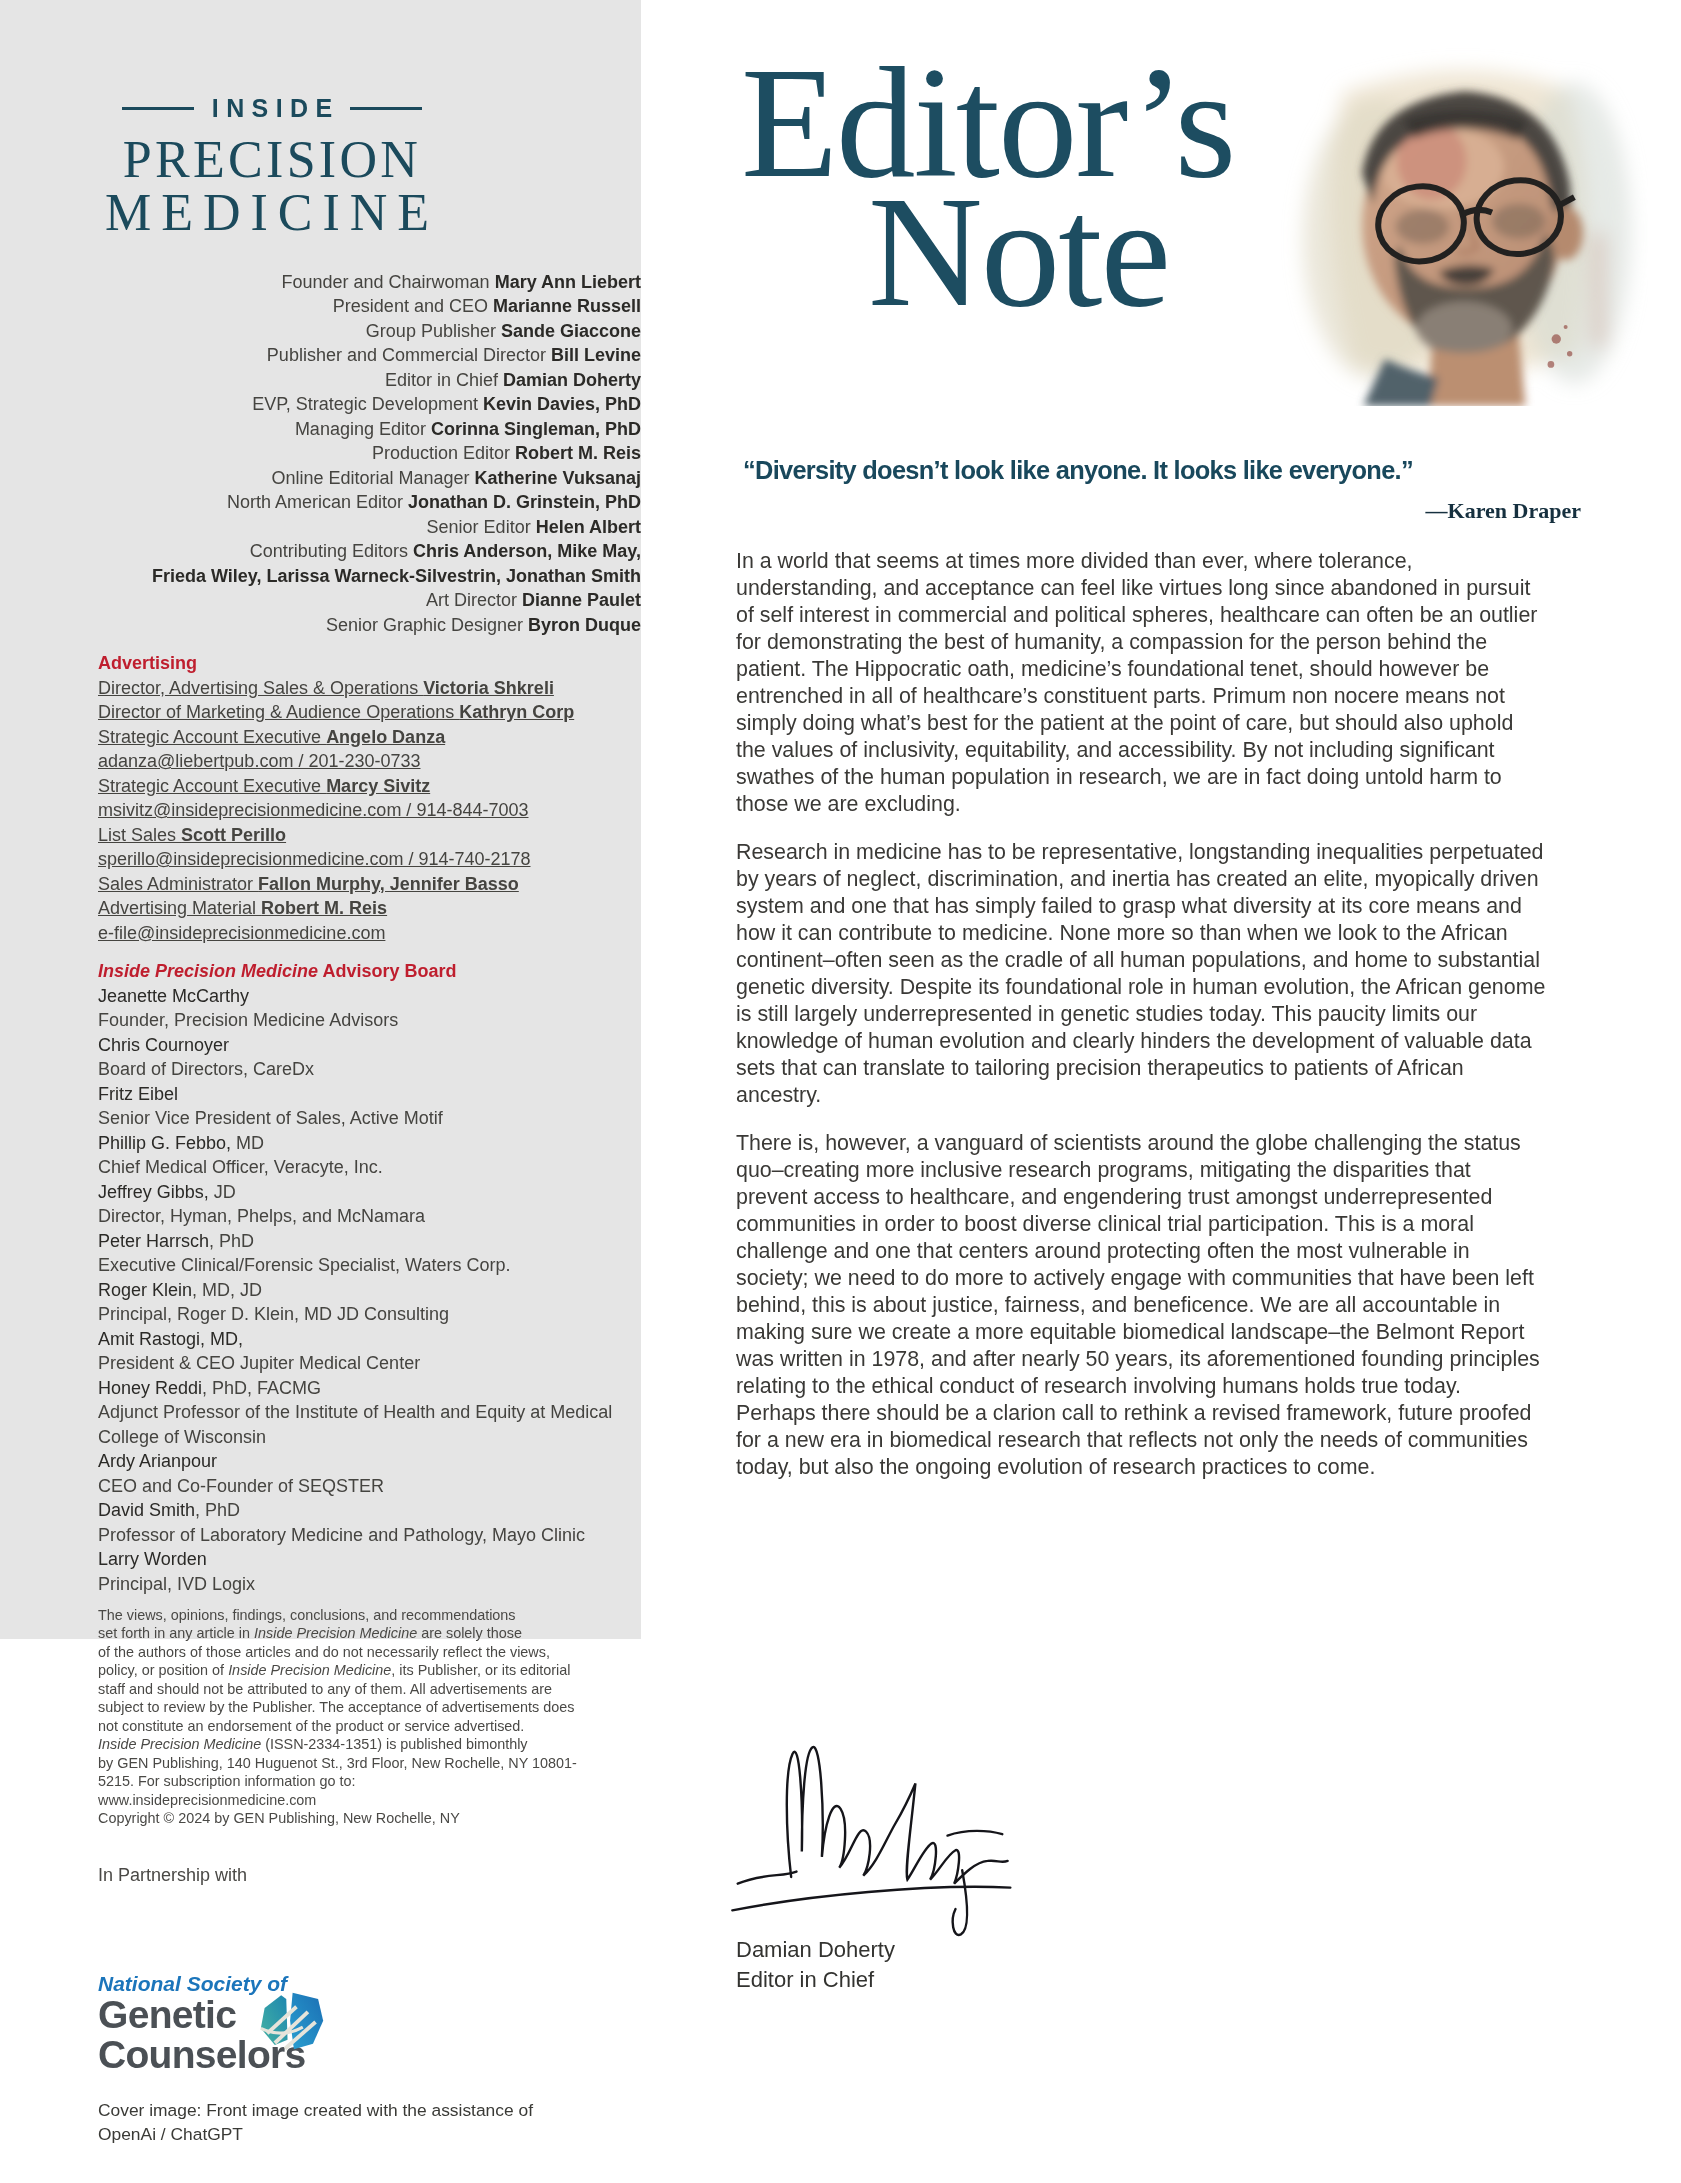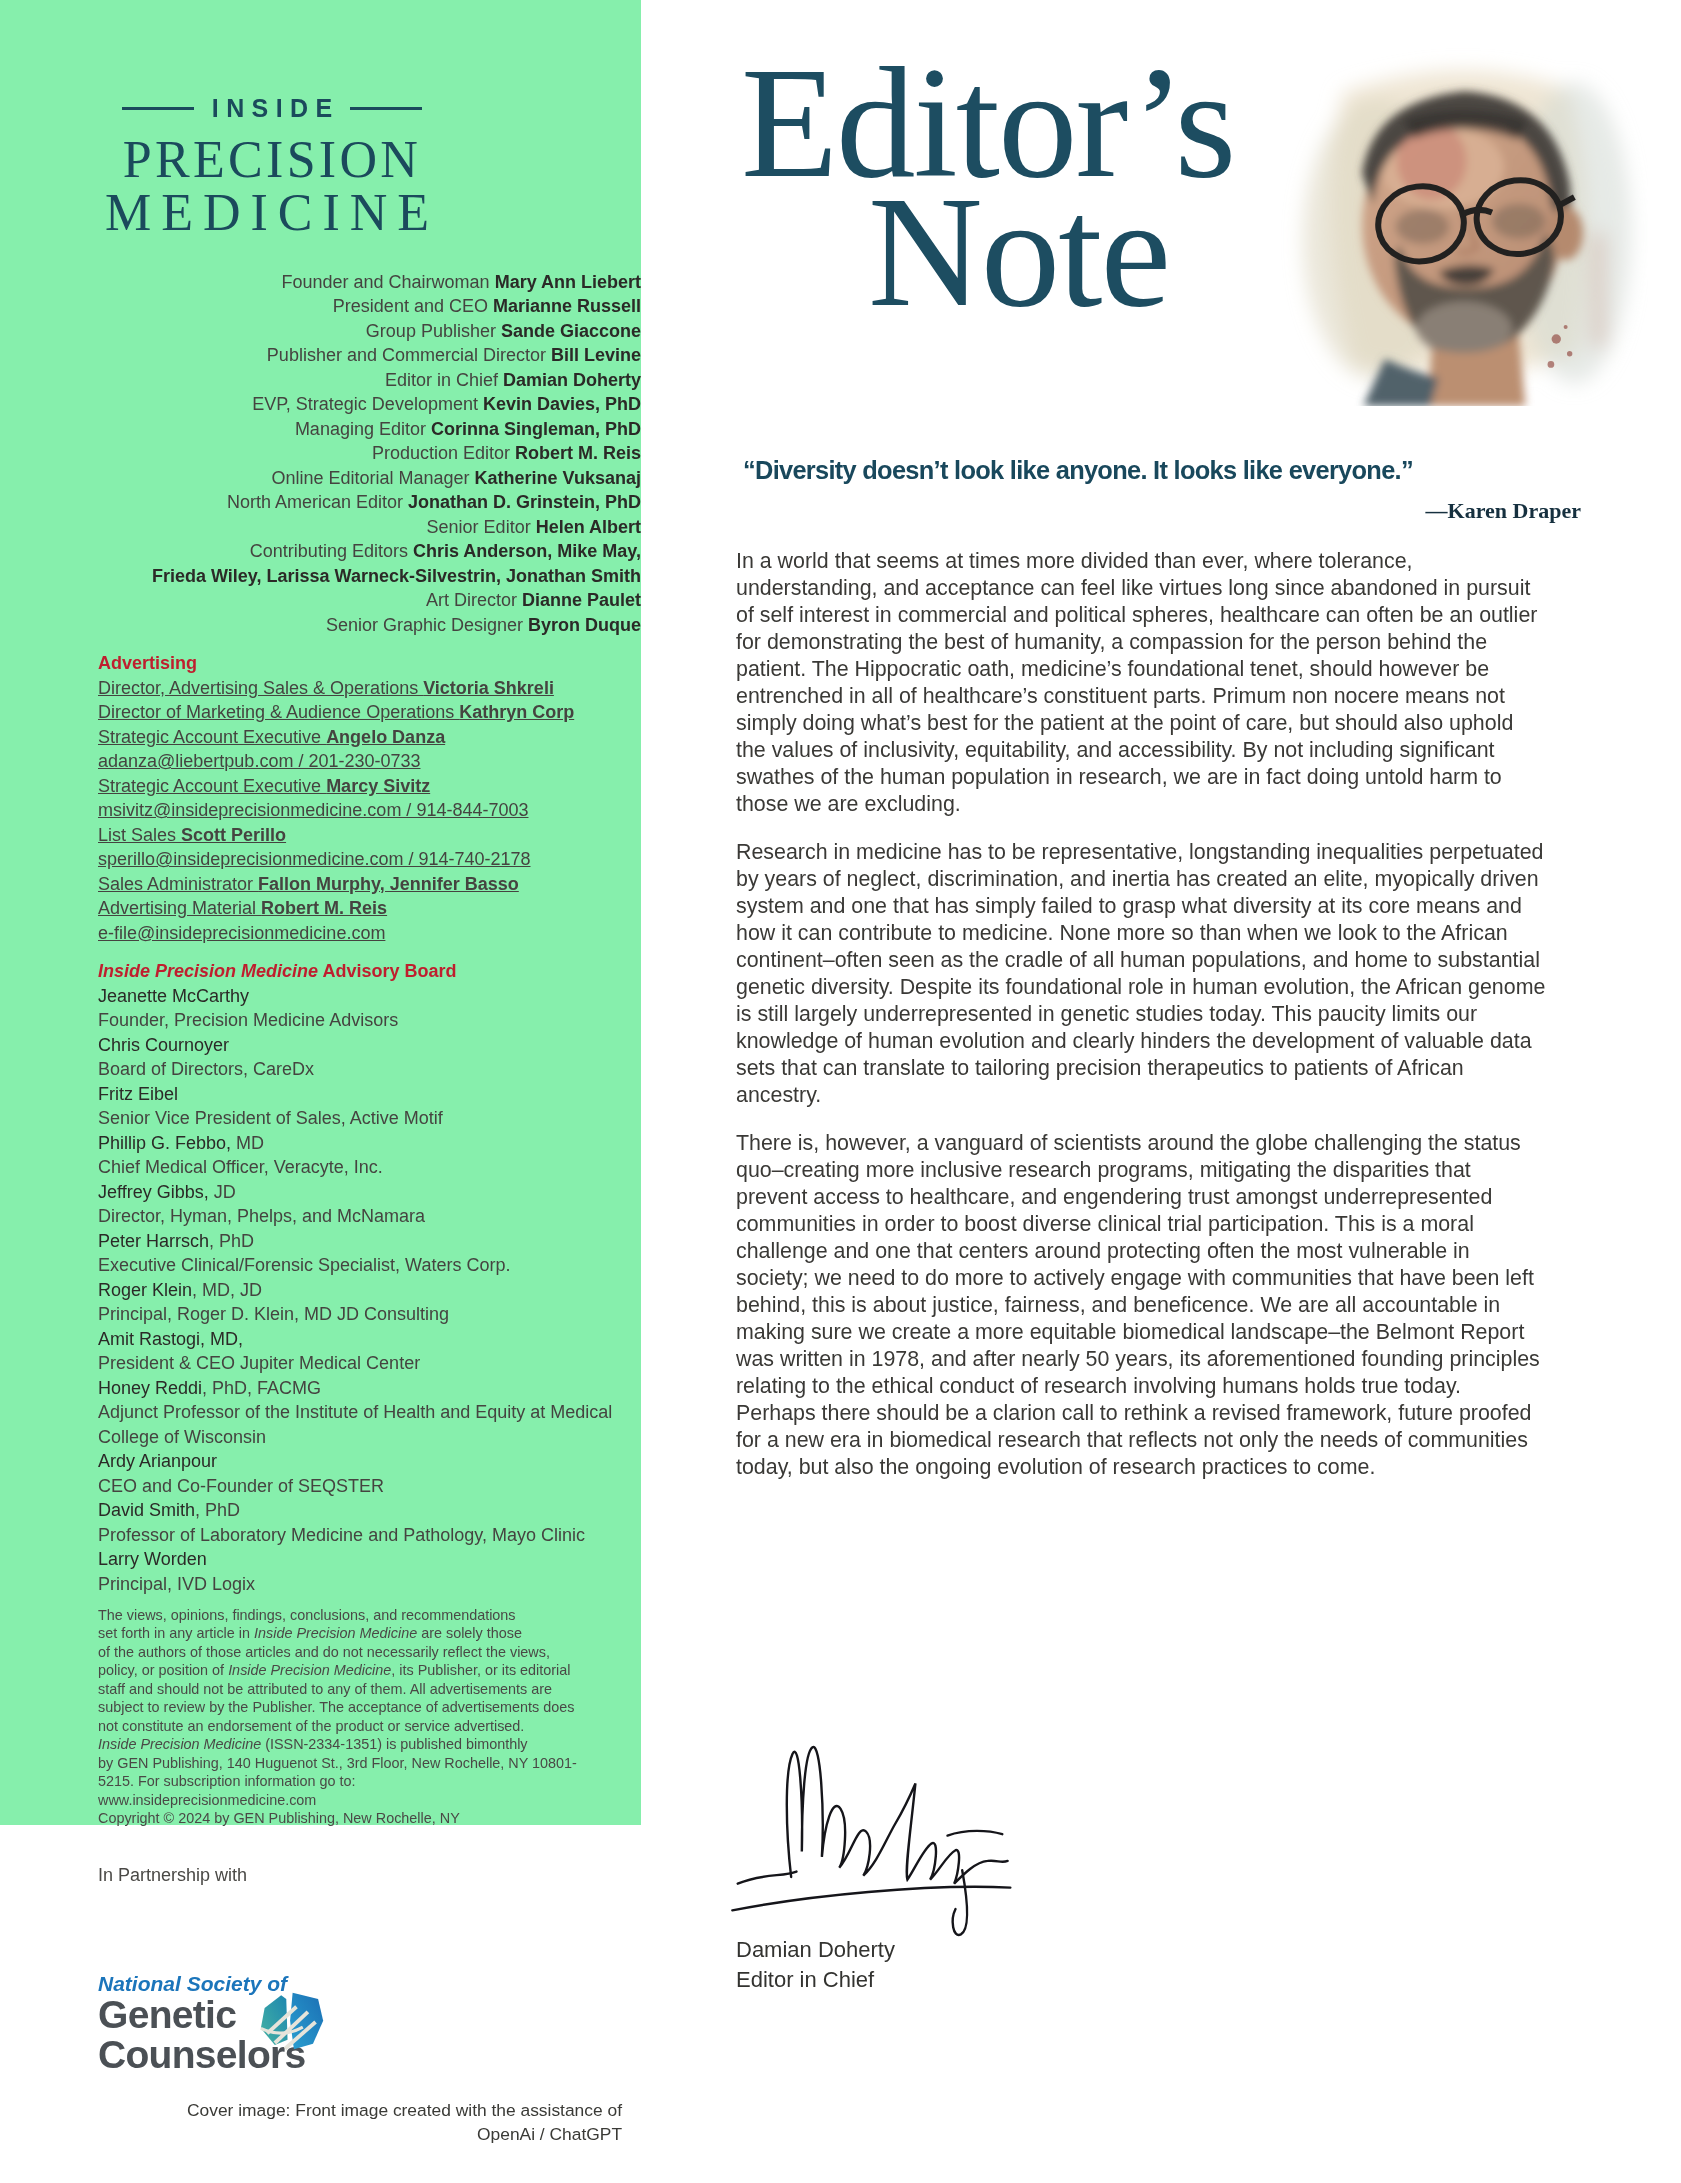--- a/index.html
+++ b/index.html
@@ -1,19 +1,19 @@
 <!DOCTYPE html>
 <html style="font-size:10.7px"><head>
 <meta charset="utf-8">
 <style>
   html,body{margin:0;padding:0;background:#ffffff;}
   .page{position:relative;width:1681px;height:2183px;background:#ffffff;overflow:hidden;
         font-family:"Liberation Sans",sans-serif;}
   
-  .sidebar{position:absolute;left:0;top:0;width:641px;height:1825px;background:#86efac;
+  .sidebar{position:absolute;left:0;top:0;width:641px;height:1639px;background:#e5e5e5;
            box-sizing:border-box;padding:94px 23px 0 98px;color:#3e3d3a;}
   .logo{width:348px;color:#1b4a5c;text-align:center;}
   .logo-top{display:flex;align-items:center;justify-content:center;gap:10.7px;}
   .logo-dash{width:72px;height:2.7px;background:#1b4a5c;}
   .logo-inside{font-weight:bold;font-size:25px;letter-spacing:7.4px;text-indent:7.4px;}
   .logo-l1{font-family:"Liberation Serif",serif;font-size:52px;letter-spacing:3.3px;margin-top:10.7px;line-height:1.0;}
   .logo-l2{font-family:"Liberation Serif",serif;font-size:52px;letter-spacing:10px;line-height:1.02;}
   .mast{margin-top:31px;width:543px;font-size:18px;line-height:24.5px;color:#454440;text-align:right;}
   .mast b{color:#2b2a27;font-weight:bold;}
   .mast .mline b{white-space:pre-line;}
@@ -21,21 +21,21 @@
   .adv{margin-top:0;width:543px;font-size:18px;line-height:24.5px;color:#454440;text-decoration:underline;}
   .board{width:543px;font-size:18px;line-height:24.5px;color:#454440;}
   .board .bname{color:#2b2a27;font-weight:normal;text-align:right;}
   .board .bsuf{font-weight:normal;color:#454440;}
   .fineprint{margin-top:9.4px;width:543px;font-size:14.4px;line-height:18.5px;color:#4a4946;}
   .partner{margin-top:37px;font-size:18px;color:#4a4946;}
   .nsgc{position:relative;margin-top:86px;width:348px;height:117px;}
   .nsgc-l1{font-size:21px;font-weight:bold;font-style:italic;color:#1b75bb;line-height:23px;}
   .nsgc-l2,.nsgc-l3{font-size:39px;font-weight:bold;color:#4b5055;line-height:40px;letter-spacing:-0.7px;}
   .nsgc-icon{position:absolute;left:159px;top:17.4px;}
-  .credit{margin-top:10.7px;width:524px;text-align:right;font-size:17.4px;line-height:23.4px;color:#3a3a36;}
+  .credit{margin-top:10.7px;width:524px;font-size:17.4px;line-height:23.4px;color:#3a3a36;}
   
   .main{position:absolute;left:641px;top:0;width:1040px;height:2183px;}
   .ed-title{position:absolute;left:100px;top:58px;font-family:"Liberation Serif",serif;
             color:#1d4d61;font-size:159px;line-height:129px;letter-spacing:-2px;}
   .ed-title .t2{margin-left:127px;}
   .portrait{position:absolute;left:622px;top:39px;}
   .quote{position:absolute;left:102px;top:456px;width:850px;font-size:25.4px;letter-spacing:-0.7px;
          color:#19485c;font-weight:bold;}
   .attrib{position:absolute;left:95px;top:498px;width:845px;text-align:right;
           font-size:22px;font-weight:bold;color:#16303f;font-family:Liberation Serif, serif;}

